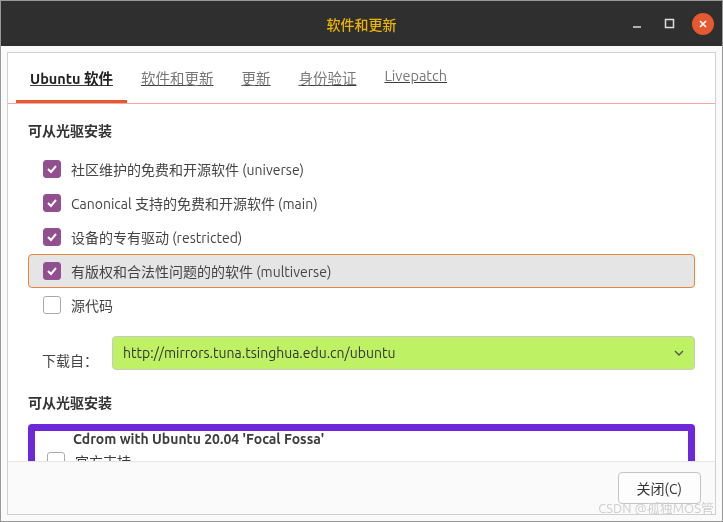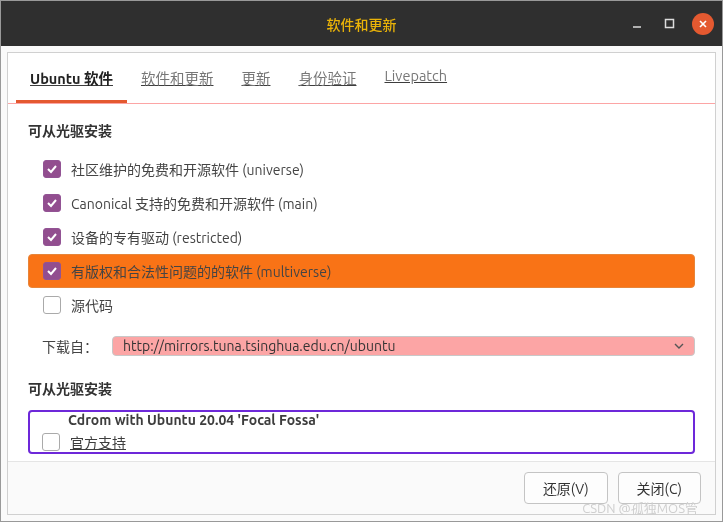--- a/index.html
+++ b/index.html
@@ -10,37 +10,37 @@
 .win-btn { width: 18px; height: 18px; display: flex; align-items: center; justify-content: center; cursor: pointer; }
 .win-btn.close { width: 22px; height: 22px; background: #e45930; border-radius: 50%; }
 .win-btn svg { display: block; }
 .content { flex: 1; background: #fff; margin: 6px; border: 1px solid #d0d0d0; display: flex; flex-direction: column; overflow: hidden; }
 .tabs { display: flex; border-bottom: 1px solid #fca5a5; padding: 0 8px; text-decoration: underline; }
 .tab { padding: 14px 14px 12px; color: #777; cursor: pointer; font-size: 14.5px; border-bottom: 3px solid transparent; }
 .tab.active { color: #222; font-weight: 600; border-bottom-color: #e45930; }
 .panel { padding: 16px 20px; flex: 1; overflow: auto; }
 .section-title { font-weight: 600; color: #333; margin-bottom: 12px; }
 .check-row { display: flex; align-items: center; padding: 6px 0 6px 14px; gap: 10px; border: 1px solid transparent; border-radius: 4px; }
-.check-row.focused { border-color: #e7853a; background: #f97316; }
+.check-row.focused { border-color: #e7853a; background: #e5e5e5; }
 .checkbox { width: 18px; height: 18px; border: 1.5px solid #925394; border-radius: 3px; display: flex; align-items: center; justify-content: center; flex-shrink: 0; cursor: pointer; }
 .checkbox.checked { background: #924e8f; }
 .checkbox.unchecked { border-color: #aaa; background: #fff; }
 .checkbox svg { display: block; }
 .row-label { color: #444; }
 .download-row { display: flex; align-items: flex-end; gap: 14px; margin-top: 14px; padding-left: 14px; }
 .download-label { color: #444; }
-.dropdown { flex: 1; height: 20px; border: 1px solid #c8c8c8; border-radius: 4px; background: #fca5a5; display: flex; align-items: center; padding: 6px 10px; justify-content: space-between; cursor: pointer; }
+.dropdown { flex: 1; height: 34px; border: 1px solid #c8c8c8; border-radius: 4px; background: #bef264; display: flex; align-items: center; padding: 6px 10px; justify-content: space-between; cursor: pointer; }
 .dropdown-text { color: #333; }
 .section2 { margin-top: 22px; }
-.cd-box { border: 2px solid #6d28d9; border-radius: 4px; padding: 0 12px; margin-top: 4px; }
+.cd-box { border: 7px solid #6d28d9; border-radius: 4px; padding: 0 12px; margin-top: 4px; }
 .cd-title { font-weight: 700; margin-left: 26px; margin-bottom: 4px; }
 .cd-row { display: flex; align-items: center; gap: 10px; text-decoration: underline; }
 .footer { display: flex; justify-content: flex-end; gap: 10px; padding: 10px 14px; border-top: 1px solid #e5e5e5; background: #fafafa; }
 .btn { height: 32px; padding: 0 18px; border: 1px solid #c4c4c4; border-radius: 4px; background: #fdfdfd; cursor: pointer; display: flex; align-items: center; color: #333; }
-.watermark { position: absolute; right: 24px; bottom: 4px; color: #cfcfcf; font-size: 13px; pointer-events: none; }
+.watermark { position: absolute; right: 8px; bottom: 4px; color: #cfcfcf; font-size: 13px; pointer-events: none; }
 </style>
 </head>
 <body>
 
 <div class="window">
   <div class="titlebar">
     <span>软件和更新</span>
     <div class="window-controls">
       <div class="win-btn">
         <svg width="12" height="12" viewBox="0 0 12 12">
@@ -127,19 +127,18 @@
           <div class="cd-row">
             <span class="checkbox unchecked"></span>
             <span>官方支持</span>
           </div>
 
         </div>
       </div>
     </div>
 
     <div class="footer">
-      <div class="btn">还原(V)</div>
       <div class="btn">关闭(C)</div>
     </div>
   </div>
 
   <div class="watermark">CSDN @孤独MOS管</div>
 </div>
 
 </body></html>

